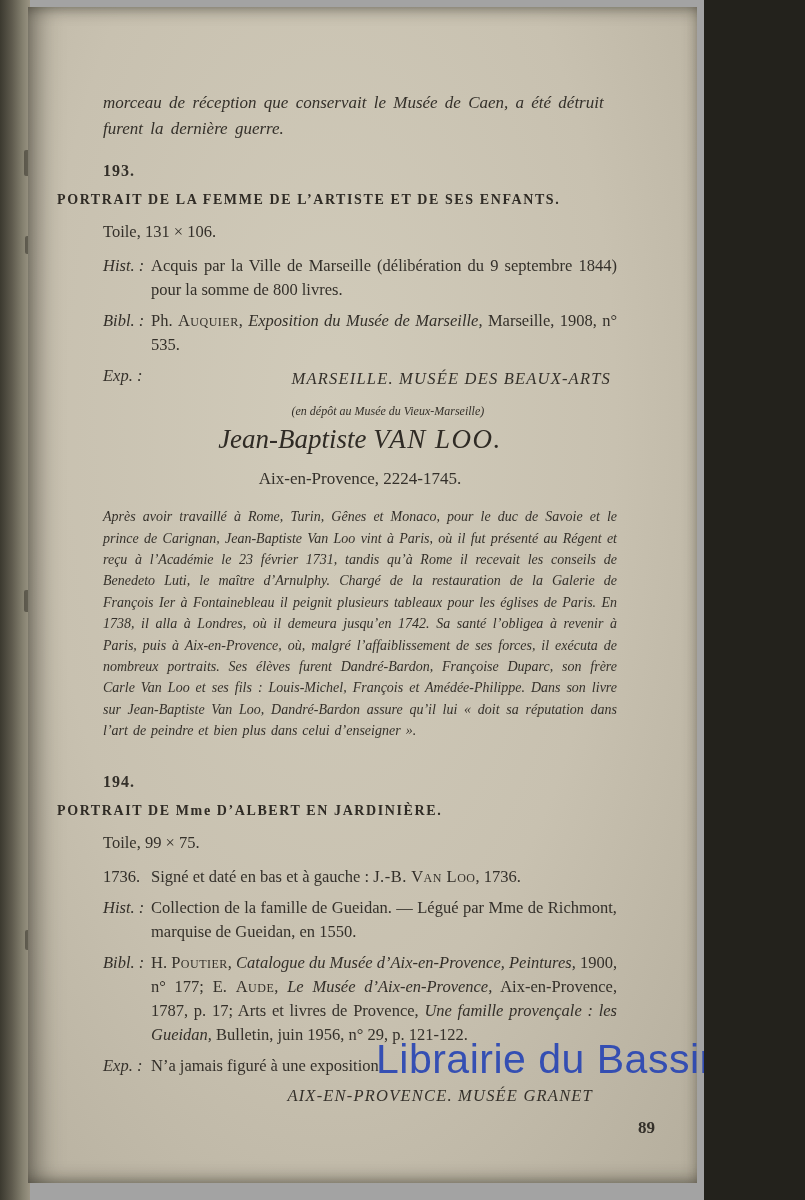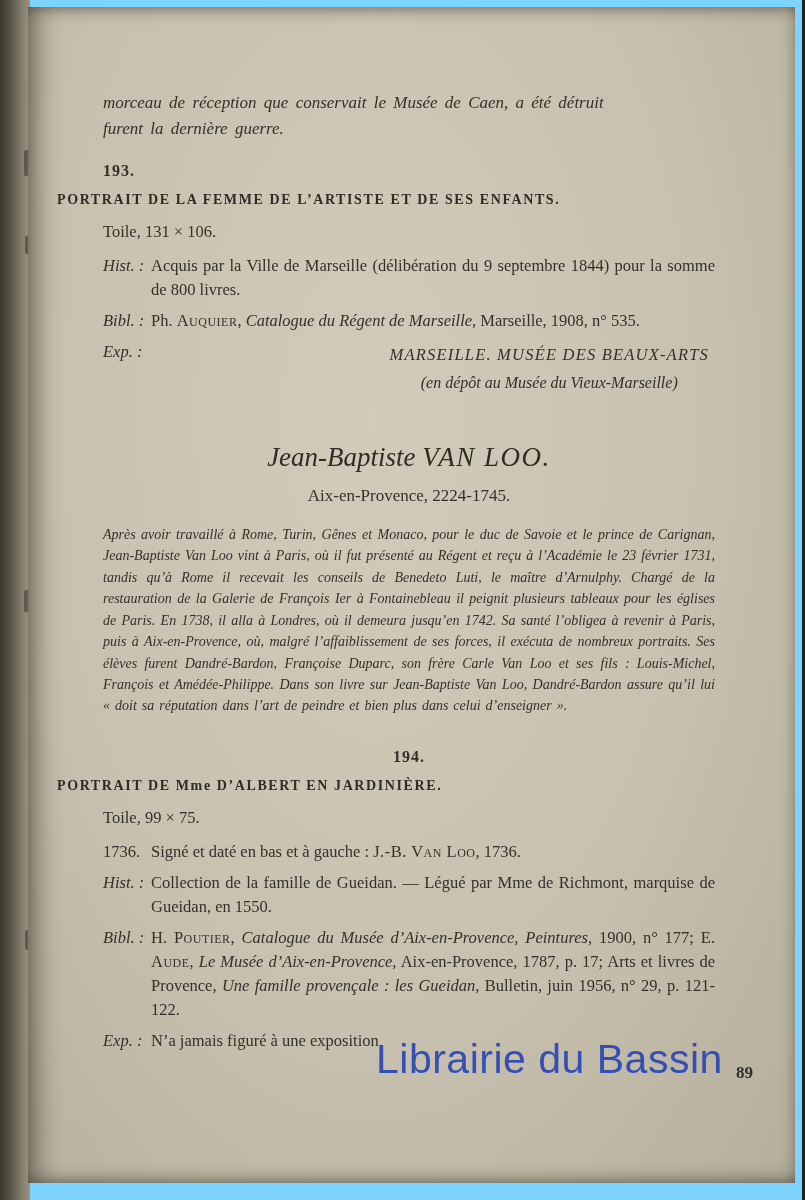--- a/index.html
+++ b/index.html
@@ -1,19 +1,19 @@
 <!DOCTYPE html>
 <html><head>
 <meta charset="utf-8">
 <style>
   html, body { margin:0; padding:0; }
   body { width:805px; height:1200px; background:#23221c; }
   .scan {
-    position:relative; width:802px; height:1200px; overflow:hidden;
-    background:#7dd3fc;
+    position:relative; width:704px; height:1200px; overflow:hidden;
+    background:#a3a3a3;
     font-family:"Liberation Serif", serif;
     text-decoration:underline;
   }
   .page {
     position:absolute; left:28px; top:7px; right:7px; bottom:17px;
     background: radial-gradient(ellipse at 45% 35%, #d1cbba 0%, #c8c1b0 55%, #b5ae9d 100%);
     box-shadow:
       inset 20px 0 26px -12px rgba(40,38,30,.55),
       inset -8px 0 16px -10px rgba(60,56,44,.45),
       inset 0 10px 16px -10px rgba(40,38,30,.5),
@@ -43,37 +43,37 @@
   }
   .medium { margin:8px 0 10px 0; }
 
   .field { position:relative; padding-left:48px; margin:7px 0; text-align:justify; }
   .field-label { position:absolute; left:0; top:0; font-style:italic; }
   .field-label.roman { font-style:normal; }
   .it { font-style:italic; }
   .sc { font-variant:small-caps; letter-spacing:.5px; }
 
   .location {
-    width:fit-content; margin:10px 6px 0 auto; text-align:center;
+    width:fit-content; margin:10px 6px 0 auto; text-align:left;
     font-style:italic;
   }
   .location-main { letter-spacing:1.2px; font-size:16.5px; }
-  .location-sub { font-size:16px; margin-top:4px; }
+  .location-sub { font-size:12px; margin-top:12px; }
 
-  .artist { text-align:center; margin-top:44px; }
+  .artist { text-align:center; }
   .artist-name { font-style:italic; font-size:27px; color:#2f2b25; }
   .artist-name .caps { letter-spacing:1.5px; }
   .artist-dates { font-size:17px; margin-top:7px; }
 
   .bio {
     font-style:italic; font-size:14px; line-height:21.4px;
     text-align:justify; margin-top:15px; word-spacing:1.5px;
   }
 
-  .entry194 .entry-number { margin-top:28px;text-align:center; }
+  .entry194 .entry-number { margin-top:28px; }
 
   .footer-location {
     width:fit-content; margin:4px 24px 0 auto;
     font-style:italic; letter-spacing:1.2px; font-size:16.5px;
   }
   .page-number {
     text-align:right; margin:8px -38px 0 0;
     font-weight:bold; font-size:17px;
   }
 
@@ -107,21 +107,21 @@
         <div class="entry-title">PORTRAIT DE LA FEMME DE L’ARTISTE ET DE SES ENFANTS.</div>
         <div class="medium">Toile, 131 × 106.</div>
 
         <div class="field">
           <span class="field-label">Hist. :</span>
           <span>Acquis par la Ville de Marseille (délibération du 9 septembre 1844) pour la somme de 800 livres.</span>
         </div>
 
         <div class="field">
           <span class="field-label">Bibl. :</span>
-          <span><span>Ph. </span><span class="sc">Auquier</span><span>, </span><span class="it">Catalogue du Régent de Marseille,</span><span> Marseille, 1908, n° 535.</span></span>
+          <span><span>Ph. </span><span class="sc">Auquier</span><span>, </span><span class="it">Exposition du Musée de Marseille,</span><span> Marseille, 1908, n° 535.</span></span>
         </div>
 
         <div class="field">
           <span class="field-label">Exp. :</span>
         </div>
 
         <div class="location">
           <div class="location-main">MARSEILLE. MUSÉE DES BEAUX-ARTS</div>
           <div class="location-sub">(en dépôt au Musée du Vieux-Marseille)</div>
         </div>
@@ -152,20 +152,21 @@
         <div class="field">
           <span class="field-label">Bibl. :</span>
           <span><span>H. </span><span class="sc">Poutier</span><span>, </span><span class="it">Catalogue du Musée d’Aix-en-Provence, Peintures,</span><span> 1900, n° 177; E. </span><span class="sc">Aude</span><span>, </span><span class="it">Le Musée d’Aix-en-Provence,</span><span> Aix-en-Provence, 1787, p. 17; Arts et livres de Provence, </span><span class="it">Une famille provençale : les Gueidan,</span><span> Bulletin, juin 1956, n° 29, p. 121-122.</span></span>
         </div>
 
         <div class="field">
           <span class="field-label">Exp. :</span>
           <span>N’a jamais figuré à une exposition</span>
         </div>
 
+        <div class="footer-location">AIX-EN-PROVENCE. MUSÉE GRANET</div>
         <div class="page-number">89</div>
       </div>
 
     </div>
   </div>
 
   <div class="watermark">Librairie du Bassin</div>
 </div>
 
 </body></html>

